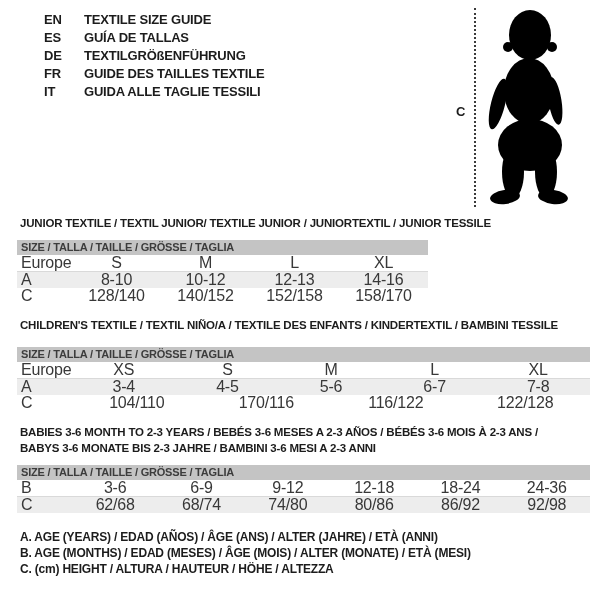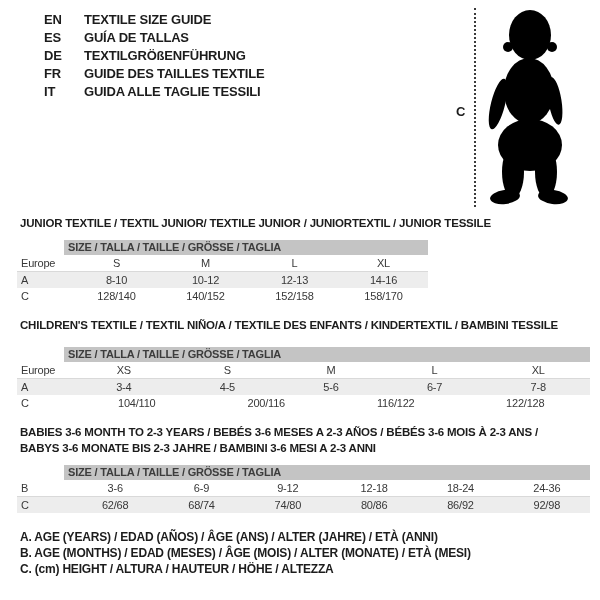--- a/index.html
+++ b/index.html
@@ -42,25 +42,24 @@
   .size-table { position:absolute; left:17px; }
   .t-junior   { top:240px; width:411px; }
   .t-children { top:347px; width:573px; }
   .t-babies   { top:465px; width:573px; }
 
   .size-bar {
     height:15px; line-height:15px;
     background:#c4c4c4; color:#3c3c3c;
     font-weight:bold; font-size:11px; letter-spacing:-0.2px;
     padding-left:4px;
-    margin-left:47px;
   }
   .trow {
     display:flex; height:16px; line-height:16px;
-    font-size:11px; color:#383838; letter-spacing:-0.2px;
+    font-size:16px; color:#383838; letter-spacing:-0.2px;
   }
   .trow.alt { background:#ededed; }
   .trow.rule { border-bottom:1px solid #d9d9d9; }
   .tlabel { width:55px; padding-left:4px; box-sizing:border-box; }
   .tcell  { flex:1; text-align:center; }
 
   
   .legend { position:absolute; left:20px; top:529px; }
   .legend-line {
     font-weight:bold; font-size:12px; letter-spacing:-0.2px;
@@ -159,21 +158,21 @@
     <span class="tlabel">A</span>
     <span class="tcell">3-4</span>
     <span class="tcell">4-5</span>
     <span class="tcell">5-6</span>
     <span class="tcell">6-7</span>
     <span class="tcell">7-8</span>
   </div>
   <div class="trow">
     <span class="tlabel">C</span>
     <span class="tcell">104/110</span>
-    <span class="tcell">200/116</span>
+    <span class="tcell">170/116</span>
     <span class="tcell">116/122</span>
     <span class="tcell">122/128</span>
   </div>
 </div>
 
 <div class="section-title title-babies">
   <div>BABIES 3-6 MONTH TO 2-3 YEARS / BEBÉS 3-6 MESES A 2-3 AÑOS / BÉBÉS 3-6 MOIS À 2-3 ANS /</div>
   <div>BABYS 3-6 MONATE BIS 2-3 JAHRE / BAMBINI 3-6 MESI A 2-3 ANNI</div>
 </div>
 <div class="size-table t-babies">

